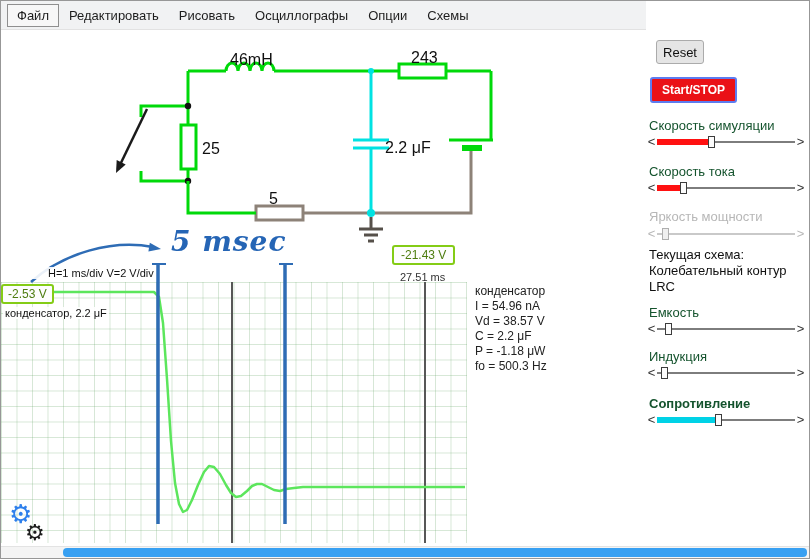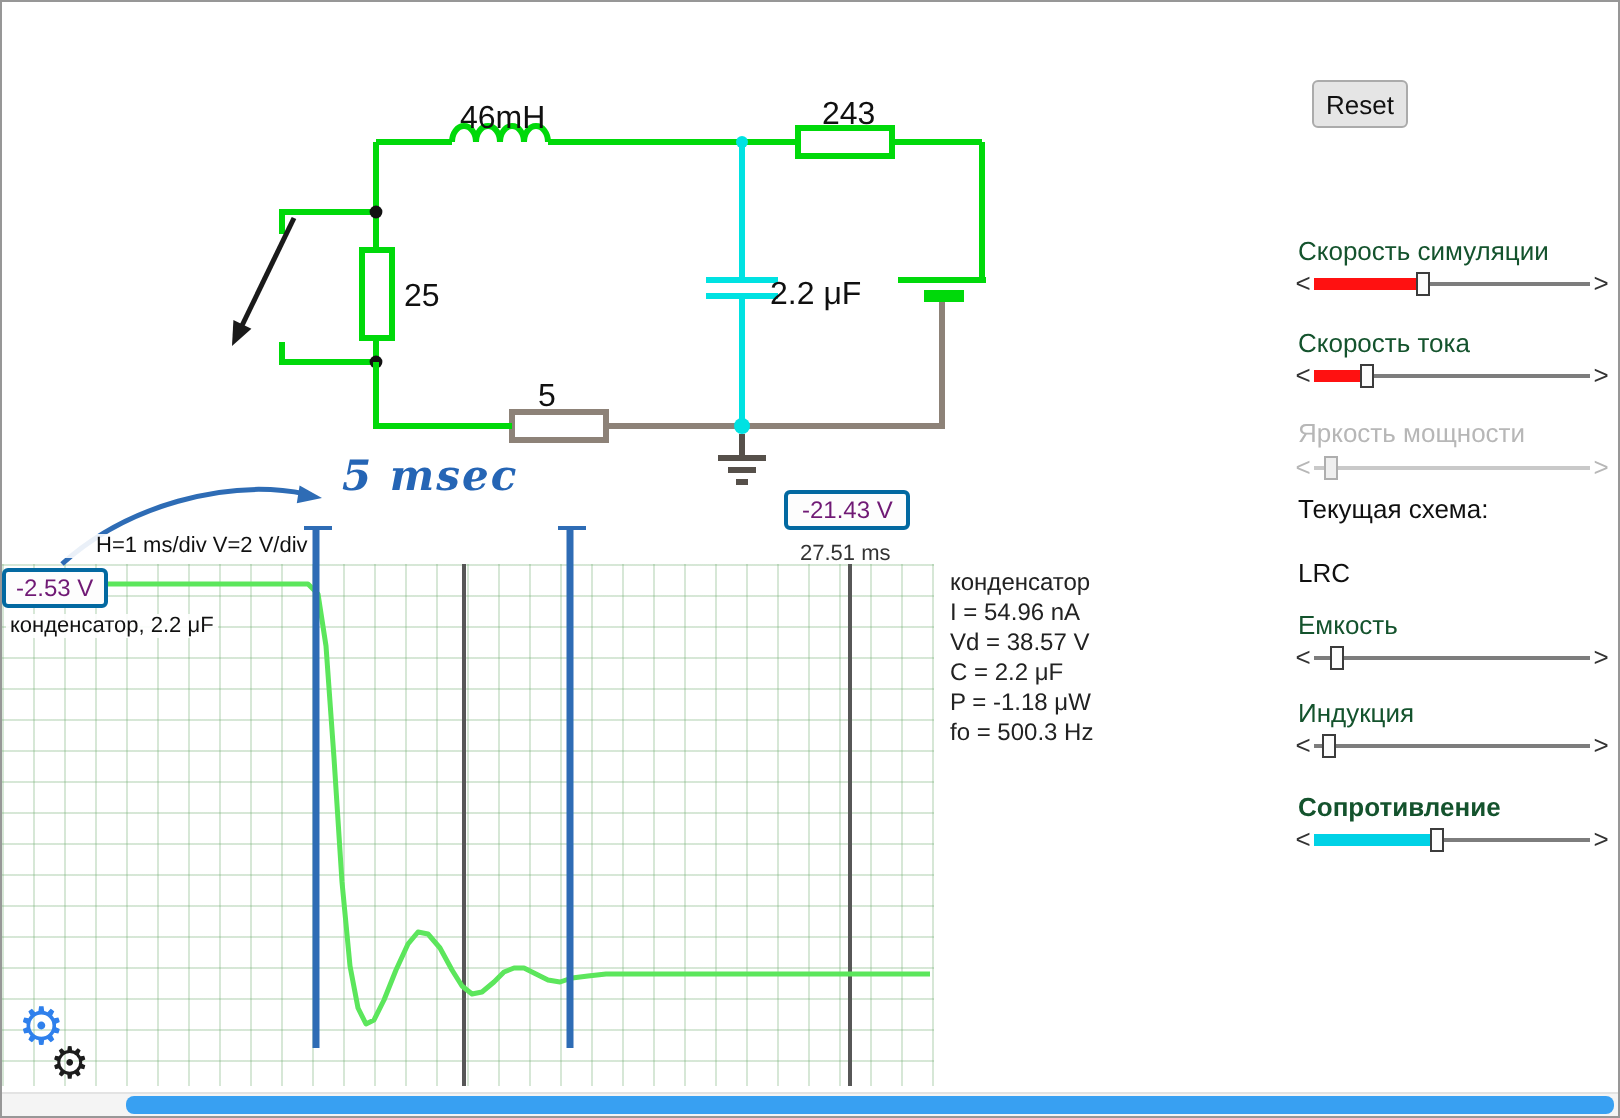--- a/index.html
+++ b/index.html
@@ -7,26 +7,26 @@
        font-family:"Liberation Sans","DejaVu Sans",sans-serif;overflow:hidden;box-sizing:border-box;}
 
   
   #menubar{position:absolute;left:0;top:0;width:645px;height:29px;background:#f1f2f3;
            border-bottom:1px solid #e2e2e2;display:flex;align-items:center;padding-left:6px;box-sizing:border-box;}
   .menu-item{font-size:13px;color:#1d1d1d;padding:4px 10px;white-space:nowrap;cursor:default;}
   .menu-item.active{border:1px solid #8f8f8f;background:#f7f7f7;padding:3px 9px;}
 
   
   .clabel{position:absolute;font-size:16px;color:#101010;white-space:nowrap;}
-  .badge{position:absolute;border:2px solid #0369a1;border-radius:3px;background:#fdfdfd;
-         padding:1px 7px;font-size:12px;color:#701a75;white-space:nowrap;text-align:center;}
+  .badge{position:absolute;border:2px solid #84cc16;border-radius:3px;background:#fdfdfd;
+         padding:1px 7px;font-size:12px;color:#4d7c0f;white-space:nowrap;text-align:center;}
   #time-readout{position:absolute;left:399px;top:270px;font-size:11px;color:#333;}
 
   
-  #annotation{position:absolute;left:170px;top:224px;font-size:21px;font-style:italic;font-weight:bold;
+  #annotation{position:absolute;left:170px;top:224px;font-size:28px;font-style:italic;font-weight:bold;
               color:#2565b5;font-family:"DejaVu Serif","Liberation Serif",serif;letter-spacing:1px;white-space:nowrap;}
 
   
   #scopegrid{position:absolute;left:0;top:281px;width:466px;height:261px;background:#fff;
     background-image:
       linear-gradient(to right, rgba(110,170,110,.28) 1px, transparent 1px),
       linear-gradient(to bottom, rgba(110,170,110,.28) 1px, transparent 1px);
     background-size:15.5px 15.5px;}
   .scopetext{position:absolute;font-size:11px;color:#111;white-space:nowrap;background:rgba(255,255,255,.9);padding:0 2px;}
   #scope-header{left:15px;top:266px;padding-left:32px;}
@@ -59,20 +59,28 @@
   #hscroll{position:absolute;left:0;top:545px;width:808px;height:12px;background:#f4f4f4;border-top:1px solid #e3e3e3;}
   #hscroll-thumb{position:absolute;left:62px;top:1px;width:744px;height:9px;background:#38a0f2;border-radius:4px;}
 
   svg{position:absolute;left:0;top:0;pointer-events:none;}
 </style>
 </head>
 <body>
 
 <div id="app">
 
+  <div id="menubar">
+    <span class="menu-item active">Файл</span>
+    <span class="menu-item">Редактировать</span>
+    <span class="menu-item">Рисовать</span>
+    <span class="menu-item">Осциллографы</span>
+    <span class="menu-item">Опции</span>
+    <span class="menu-item">Схемы</span>
+  </div>
 
   <div id="scopegrid"></div>
 
   <svg width="810" height="559" viewBox="0 0 810 559">
 
     <g>
       <polyline points="187,105 140,105 140,116" fill="none" stroke="#00d90a" stroke-width="3"></polyline>
       <polyline points="140,170 140,180 187,180" fill="none" stroke="#00d90a" stroke-width="3"></polyline>
       <line x1="146" y1="108" x2="117" y2="168" stroke="#1a1a1a" stroke-width="2.5"></line>
       <polygon points="115,172 115.7,159 124.7,163.4" fill="#1a1a1a"></polygon>
@@ -154,20 +162,21 @@
   <div id="readout">
     <div>конденсатор</div>
     <div>I = 54.96 nA</div>
     <div>Vd = 38.57 V</div>
     <div>C = 2.2 μF</div>
     <div>P = -1.18 μW</div>
     <div>fo = 500.3 Hz</div>
   </div>
 
   <button id="reset-btn">Reset</button>
+  <button id="startstop-btn">Start/STOP</button>
 
   <div class="slider-label" style="top:117px;">Скорость симуляции</div>
   <div class="slider-row" style="top:134px;">
     <span class="arrow">&lt;</span>
     <span class="track">
         <span class="track-line"></span>
         <span class="track-fill" style="width: 39%; background: rgb(255, 17, 17);"></span>
         <span class="handle" style="left: calc(39% - 3px);"></span>
       </span>
     <span class="arrow">&gt;</span>
@@ -188,20 +197,21 @@
   <div class="slider-row disabled" style="top:226px;">
     <span class="arrow">&lt;</span>
     <span class="track">
         <span class="track-line"></span>
         <span class="handle" style="left: calc(6% - 3px);"></span>
       </span>
     <span class="arrow">&gt;</span>
   </div>
 
   <div class="panel-text" style="top:246px;">Текущая схема:</div>
+  <div class="panel-text" style="top:262px;">Колебательный контур</div>
   <div class="panel-text" style="top:278px;">LRC</div>
 
   <div class="slider-label" style="top:304px;">Емкость</div>
   <div class="slider-row" style="top:321px;">
     <span class="arrow">&lt;</span>
     <span class="track">
         <span class="track-line"></span>
         <span class="handle" style="left: calc(8% - 3px);"></span>
       </span>
     <span class="arrow">&gt;</span>

